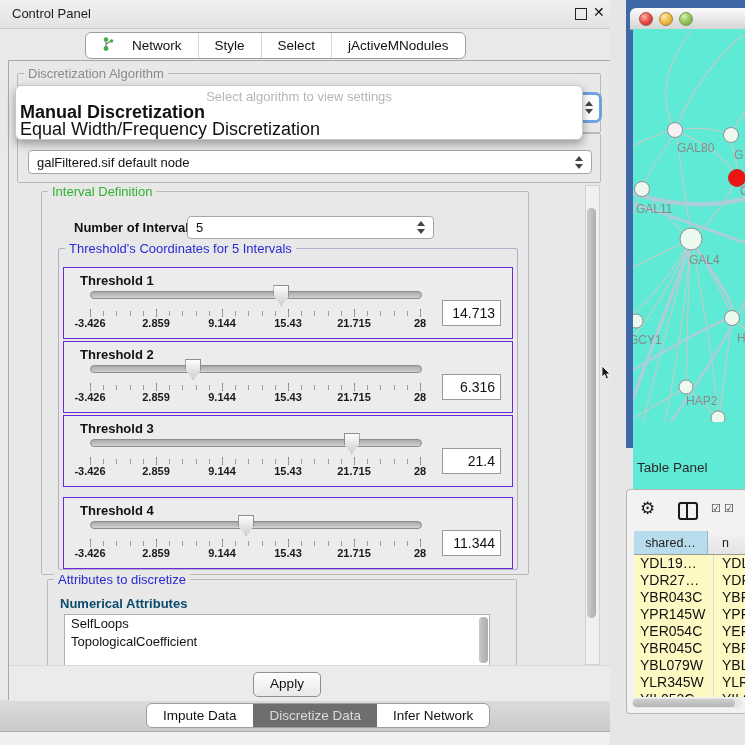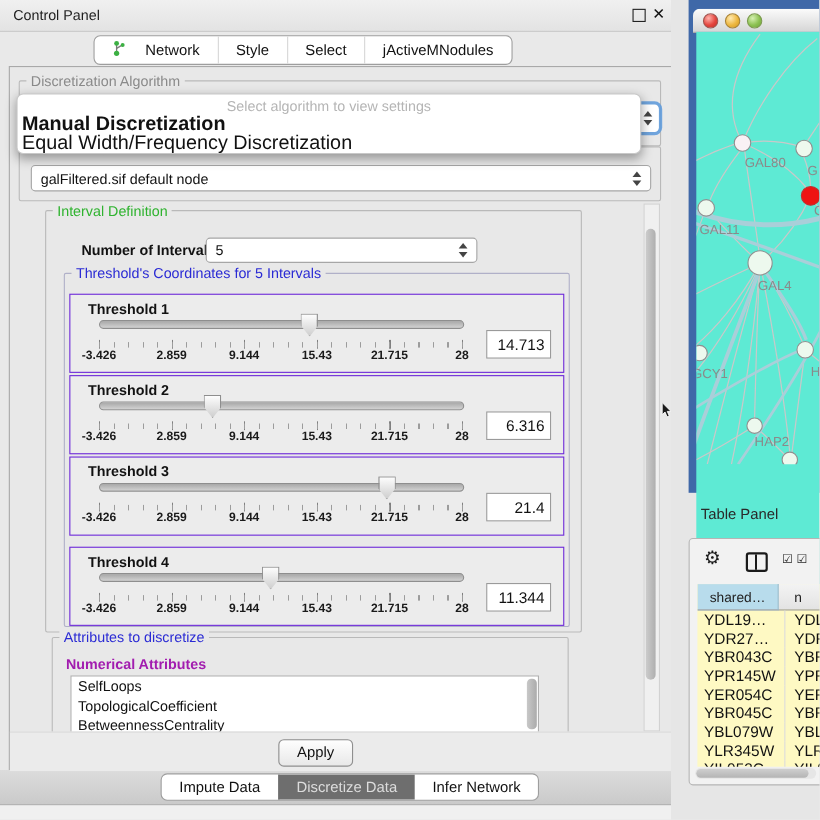--- a/index.html
+++ b/index.html
@@ -230,26 +230,25 @@
               <span class="tick-label" style="left:290px">21.715</span>
               <span class="tick-label" style="left:356px">28</span>
               <input class="th-value" value="11.344" style="">
             </div>
           </div>
       </div>
     </div>
 
     <div class="group" style="left:38px;top:518px;width:468px;height:88px;">
       <span class="legend blue">Attributes to discretize</span>
-      <span style="position:absolute;left:12px;top:16px;font-size:13px;font-weight:bold;color:#a21caf;">Numerical Attributes</span>
+      <span style="position:absolute;left:12px;top:16px;font-size:13px;font-weight:bold;color:#0c4a6e;">Numerical Attributes</span>
       <div id="attr-list">
         <div>
             <div class="attr-item">SelfLoops</div>
             <div class="attr-item">TopologicalCoefficient</div>
-            <div class="attr-item">BetweennessCentrality</div>
           </div>
         <div style="position:absolute;right:1px;top:2px;width:9px;height:46px;border-radius:4px;background:linear-gradient(to right,#C8C8C8,#ABABAB);"></div>
       </div>
     </div>
 
     <div id="apply-row">
       <div id="apply-btn">Apply</div>
     </div>
   </div>
 

